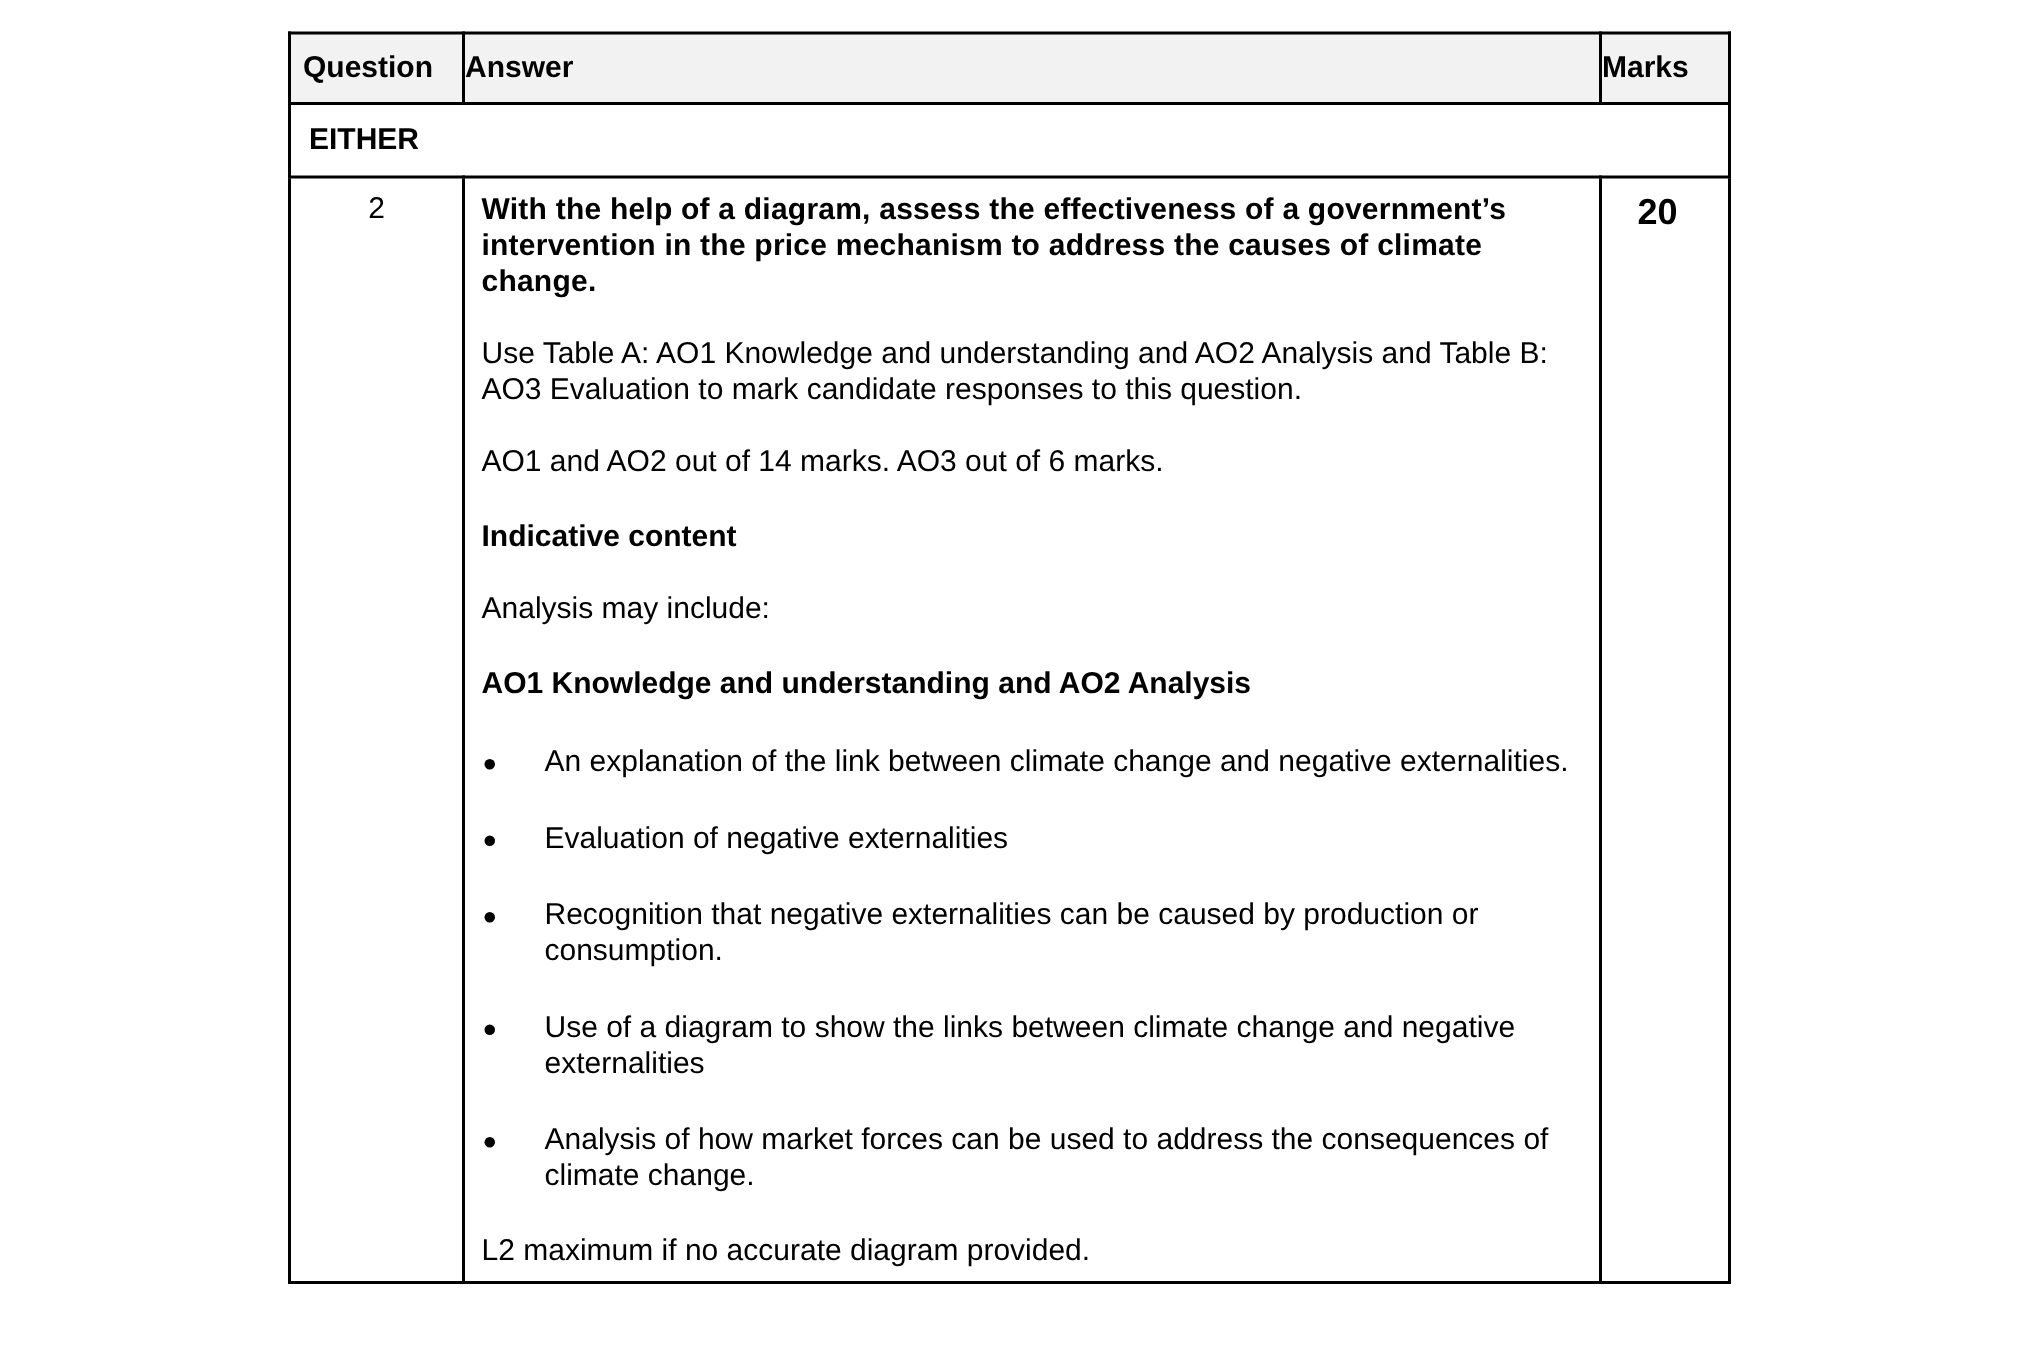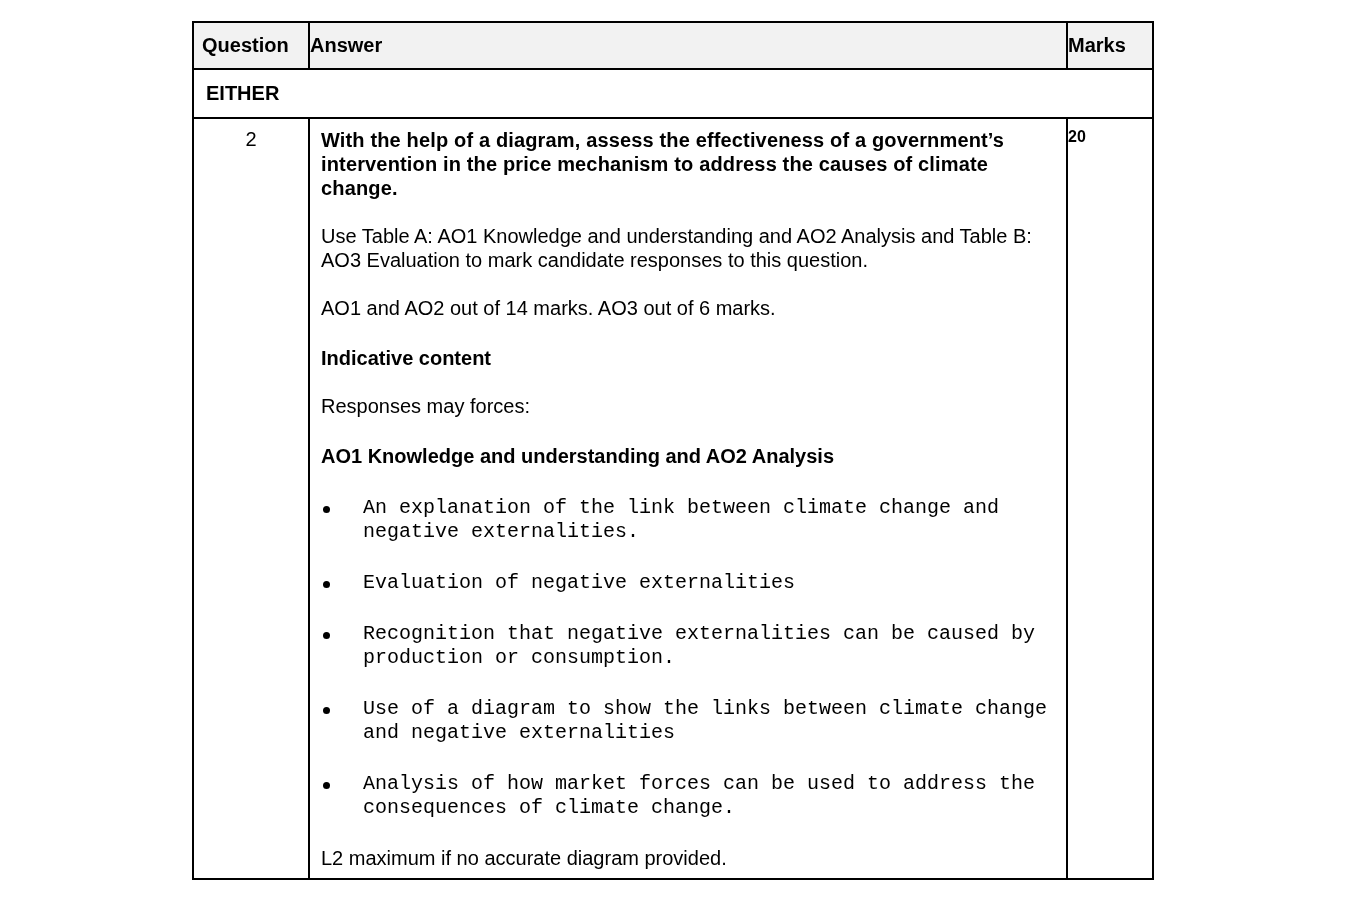--- a/index.html
+++ b/index.html
@@ -45,23 +45,23 @@
       font-size: 20px;
       vertical-align: middle;
       padding-left: 12px;
     }
     .qnum {
       text-align: center;
       font-size: 20px;
       padding-top: 9px !important;
     }
     .marks {
-      text-align: left;
+      text-align: center;
       font-weight: bold;
-      font-size: 16px;
+      font-size: 24px;
       padding-top: 9px !important;
       padding-right: 10px !important;
     }
     .answer {
       padding: 9px 10px 8px 11px !important;
       font-size: 20px;
       line-height: 24px;
       border-radius: 17px;
     }
     .answer p { margin: 0; }
@@ -69,21 +69,20 @@
       font-weight: bold;
       letter-spacing: 0.15px;
     }
     .gap-24 { margin-top: 24px !important; }
     .gap-26 { margin-top: 26px !important; }
     .bold { font-weight: bold; }
     ul.bullets {
       list-style: none;
       margin: 28px 0 0 0;
       padding: 0;
-      font-family: Liberation Mono, monospace;
     }
     ul.bullets li {
       position: relative;
       padding-left: 42px;
       margin-bottom: 27px;
     }
     ul.bullets li:last-child { margin-bottom: 0; }
     .bullet-icon {
       position: absolute;
       left: 2px;
@@ -113,21 +112,21 @@
   <tr class="either">
     <td colspan="3">EITHER</td>
   </tr>
   <tr>
     <td class="qnum">2</td>
     <td class="answer">
       <p class="q-text">With the help of a diagram, assess the effectiveness of a government’s intervention in the price mechanism to address the causes of climate change.</p>
       <p class="gap-24">Use Table A: AO1 Knowledge and understanding and AO2 Analysis and Table B: AO3 Evaluation to mark candidate responses to this question.</p>
       <p class="gap-24">AO1 and AO2 out of 14 marks. AO3 out of 6 marks.</p>
       <p class="gap-26 bold">Indicative content</p>
-      <p class="gap-24">Responses may forces:</p>
+      <p class="gap-24">Analysis may include:</p>
       <p class="gap-26 bold">AO1 Knowledge and understanding and AO2 Analysis</p>
       <ul class="bullets">
         <li>
           <span class="bullet-icon"></span>
           <span>An explanation of the link between climate change and negative externalities.</span>
         </li>
         <li>
           <span class="bullet-icon"></span>
           <span>Evaluation of negative externalities</span>
         </li>

